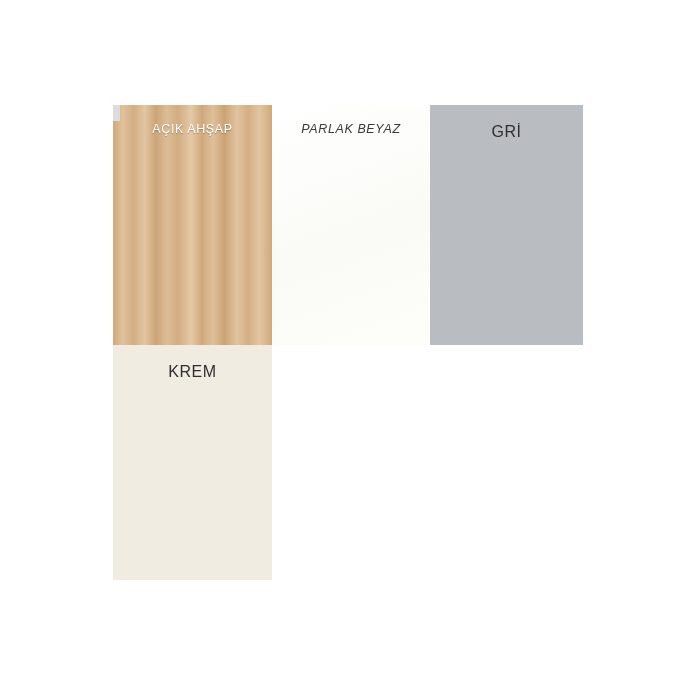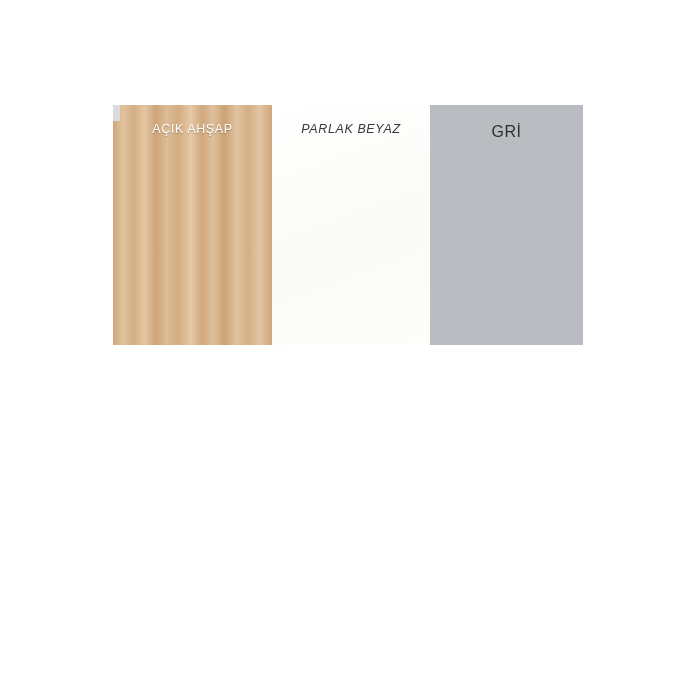--- a/index.html
+++ b/index.html
@@ -153,18 +153,21 @@
 
     <div class="swatch tex-flat tex-gloss row-top" style="--flat:#FDFDFB;">
       <div class="swatch-label label-dark">PARLAK BEYAZ</div>
     </div>
 
     <div class="swatch tex-flat row-bottom" style="--flat:#B9BCC0;">
       <div class="swatch-label label-dark-lg">GRİ</div>
     </div>
 
 
+    <div class="swatch tex-flat row-bottom" style="--flat:#F0ECE1;">
+      <div class="swatch-label label-dark-lg">KREM</div>
+    </div>
 
   </div>
 
   <div id="corner-artifact"></div>
 
 </div>
 
 </body></html>

